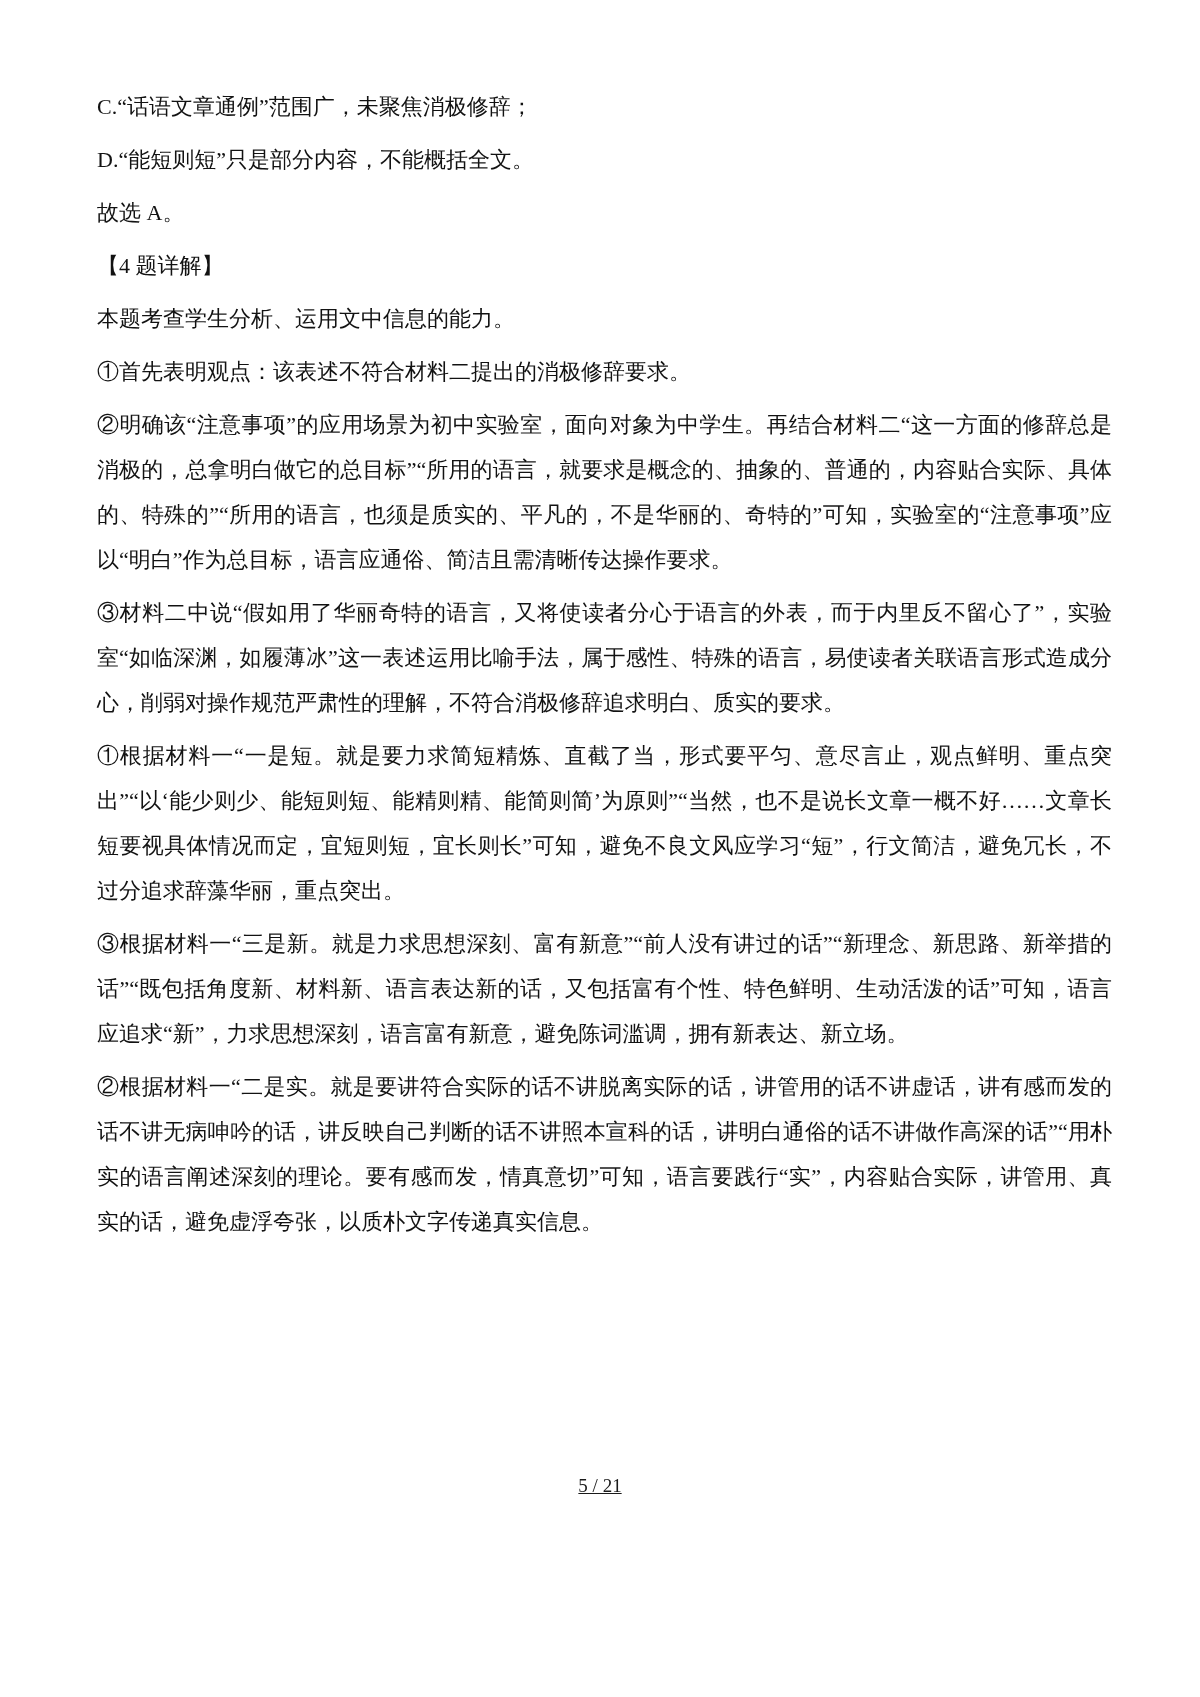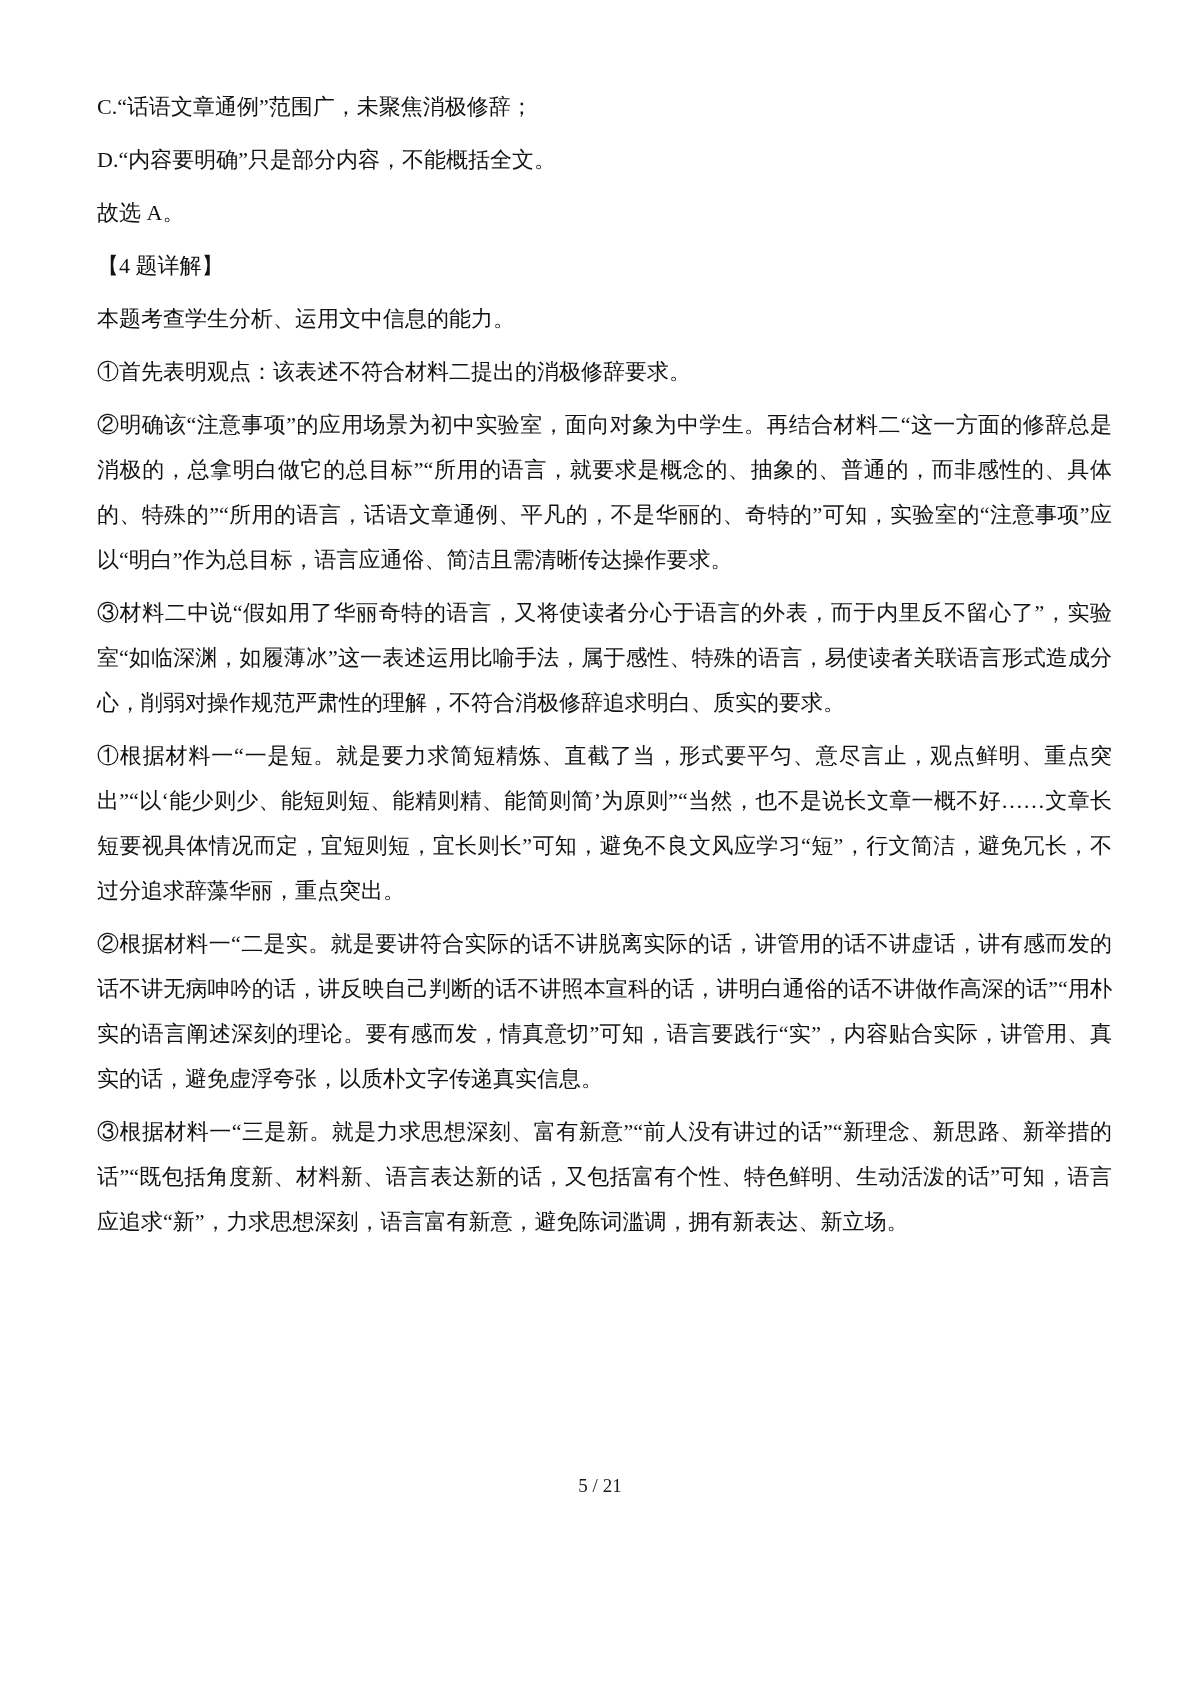--- a/index.html
+++ b/index.html
@@ -29,31 +29,32 @@
   }
   .footer {
     position: absolute;
     left: 0;
     top: 1472px;
     width: 100%;
     text-align: center;
     font-size: 19px;
     color: #1a1a1a;
     line-height: 28px;
+    text-decoration: underline;
   }
 </style>
 </head>
 <body>
 
 <div class="page">
   <p class="para">C.“话语文章通例”范围广，未聚焦消极修辞；</p>
-  <p class="para">D.“内容要明确”只是部分内容，不能概括全文。</p>
+  <p class="para">D.“能短则短”只是部分内容，不能概括全文。</p>
   <p class="para">故选 A。</p>
   <p class="para">【4 题详解】</p>
   <p class="para">本题考查学生分析、运用文中信息的能力。</p>
   <p class="para">①首先表明观点：该表述不符合材料二提出的消极修辞要求。</p>
-  <p class="para">②明确该“注意事项”的应用场景为初中实验室，面向对象为中学生。再结合材料二“这一方面的修辞总是消极的，总拿明白做它的总目标”“所用的语言，就要求是概念的、抽象的、普通的，而非感性的、具体的、特殊的”“所用的语言，话语文章通例、平凡的，不是华丽的、奇特的”可知，实验室的“注意事项”应以“明白”作为总目标，语言应通俗、简洁且需清晰传达操作要求。</p>
+  <p class="para">②明确该“注意事项”的应用场景为初中实验室，面向对象为中学生。再结合材料二“这一方面的修辞总是消极的，总拿明白做它的总目标”“所用的语言，就要求是概念的、抽象的、普通的，内容贴合实际、具体的、特殊的”“所用的语言，也须是质实的、平凡的，不是华丽的、奇特的”可知，实验室的“注意事项”应以“明白”作为总目标，语言应通俗、简洁且需清晰传达操作要求。</p>
   <p class="para">③材料二中说“假如用了华丽奇特的语言，又将使读者分心于语言的外表，而于内里反不留心了”，实验室“如临深渊，如履薄冰”这一表述运用比喻手法，属于感性、特殊的语言，易使读者关联语言形式造成分心，削弱对操作规范严肃性的理解，不符合消极修辞追求明白、质实的要求。</p>
   <p class="para">①根据材料一“一是短。就是要力求简短精炼、直截了当，形式要平匀、意尽言止，观点鲜明、重点突出”“以‘能少则少、能短则短、能精则精、能简则简’为原则”“当然，也不是说长文章一概不好……文章长短要视具体情况而定，宜短则短，宜长则长”可知，避免不良文风应学习“短”，行文简洁，避免冗长，不过分追求辞藻华丽，重点突出。</p>
+  <p class="para">③根据材料一“三是新。就是力求思想深刻、富有新意”“前人没有讲过的话”“新理念、新思路、新举措的话”“既包括角度新、材料新、语言表达新的话，又包括富有个性、特色鲜明、生动活泼的话”可知，语言应追求“新”，力求思想深刻，语言富有新意，避免陈词滥调，拥有新表达、新立场。</p>
   <p class="para">②根据材料一“二是实。就是要讲符合实际的话不讲脱离实际的话，讲管用的话不讲虚话，讲有感而发的话不讲无病呻吟的话，讲反映自己判断的话不讲照本宣科的话，讲明白通俗的话不讲做作高深的话”“用朴实的语言阐述深刻的理论。要有感而发，情真意切”可知，语言要践行“实”，内容贴合实际，讲管用、真实的话，避免虚浮夸张，以质朴文字传递真实信息。</p>
-  <p class="para">③根据材料一“三是新。就是力求思想深刻、富有新意”“前人没有讲过的话”“新理念、新思路、新举措的话”“既包括角度新、材料新、语言表达新的话，又包括富有个性、特色鲜明、生动活泼的话”可知，语言应追求“新”，力求思想深刻，语言富有新意，避免陈词滥调，拥有新表达、新立场。</p>
   <div class="footer">5 / 21</div>
 </div>
 
 </body></html>

